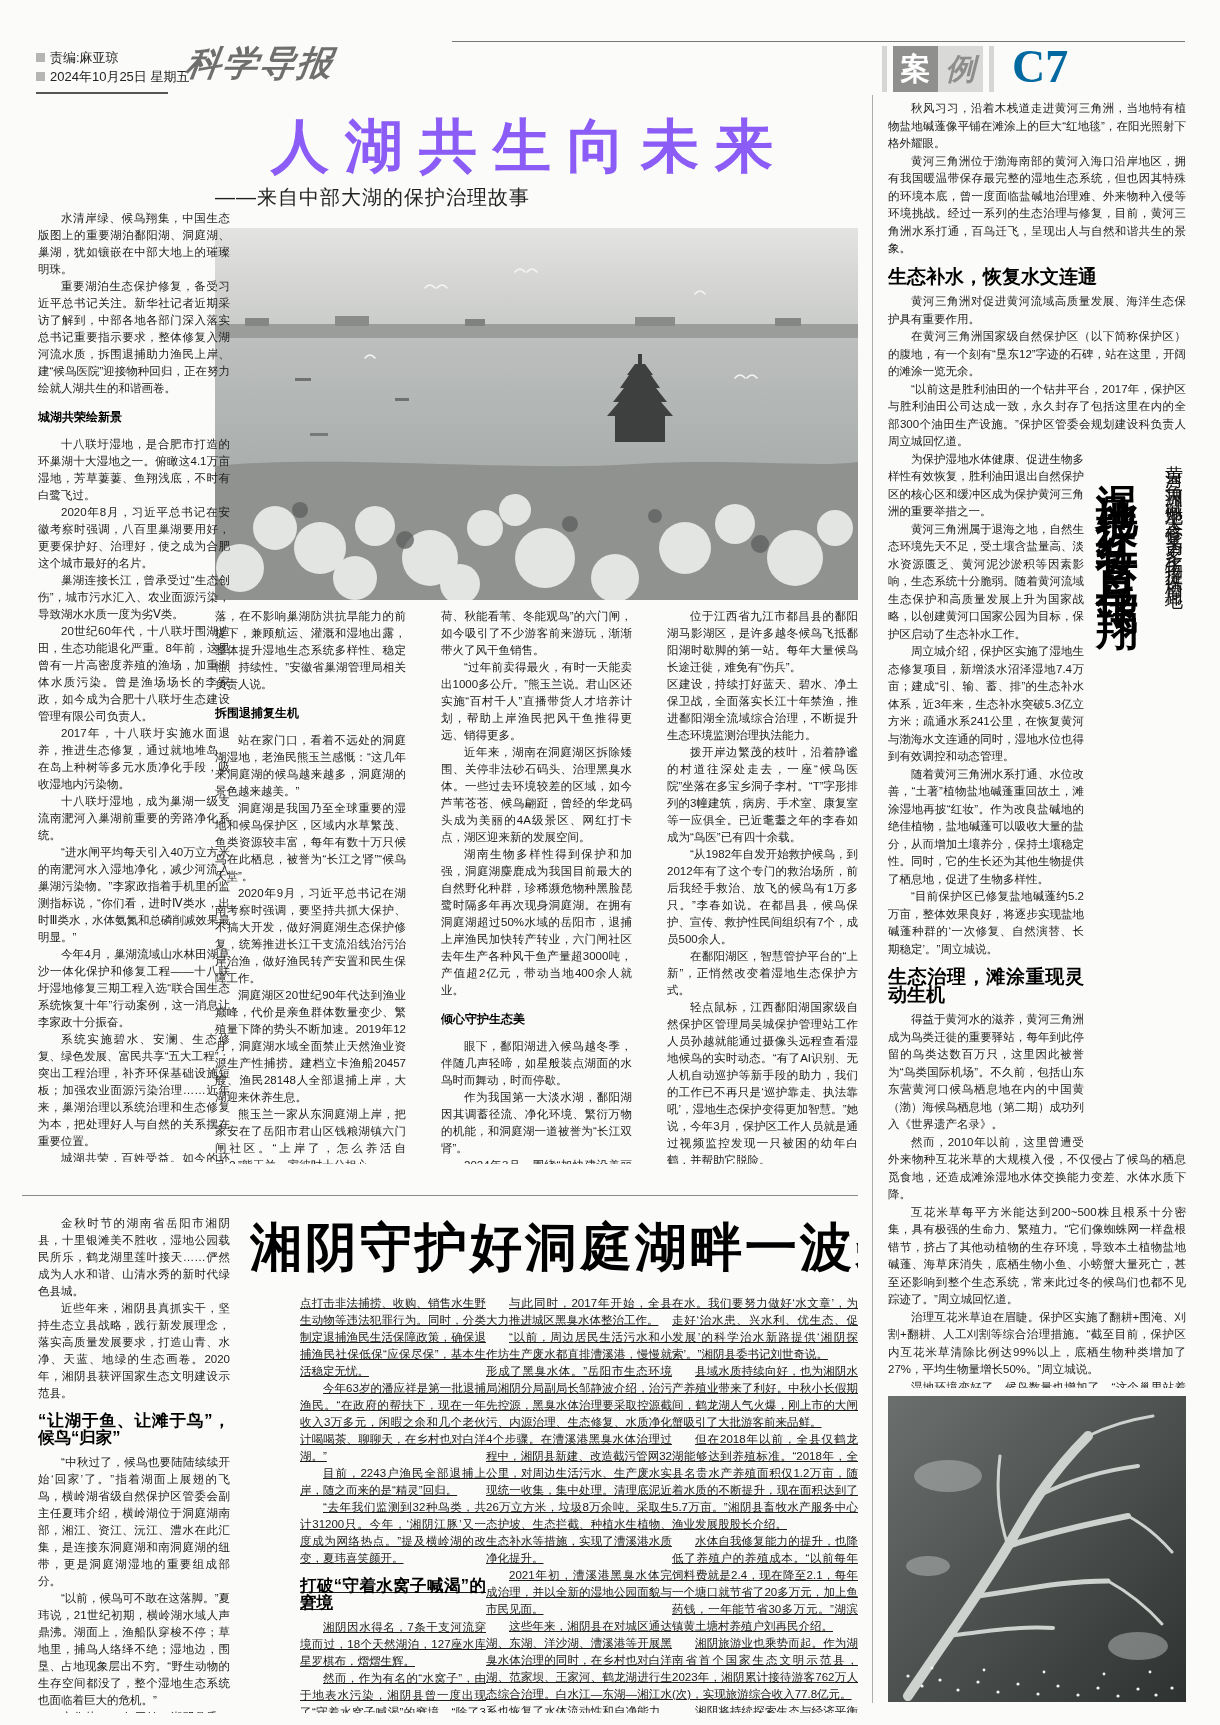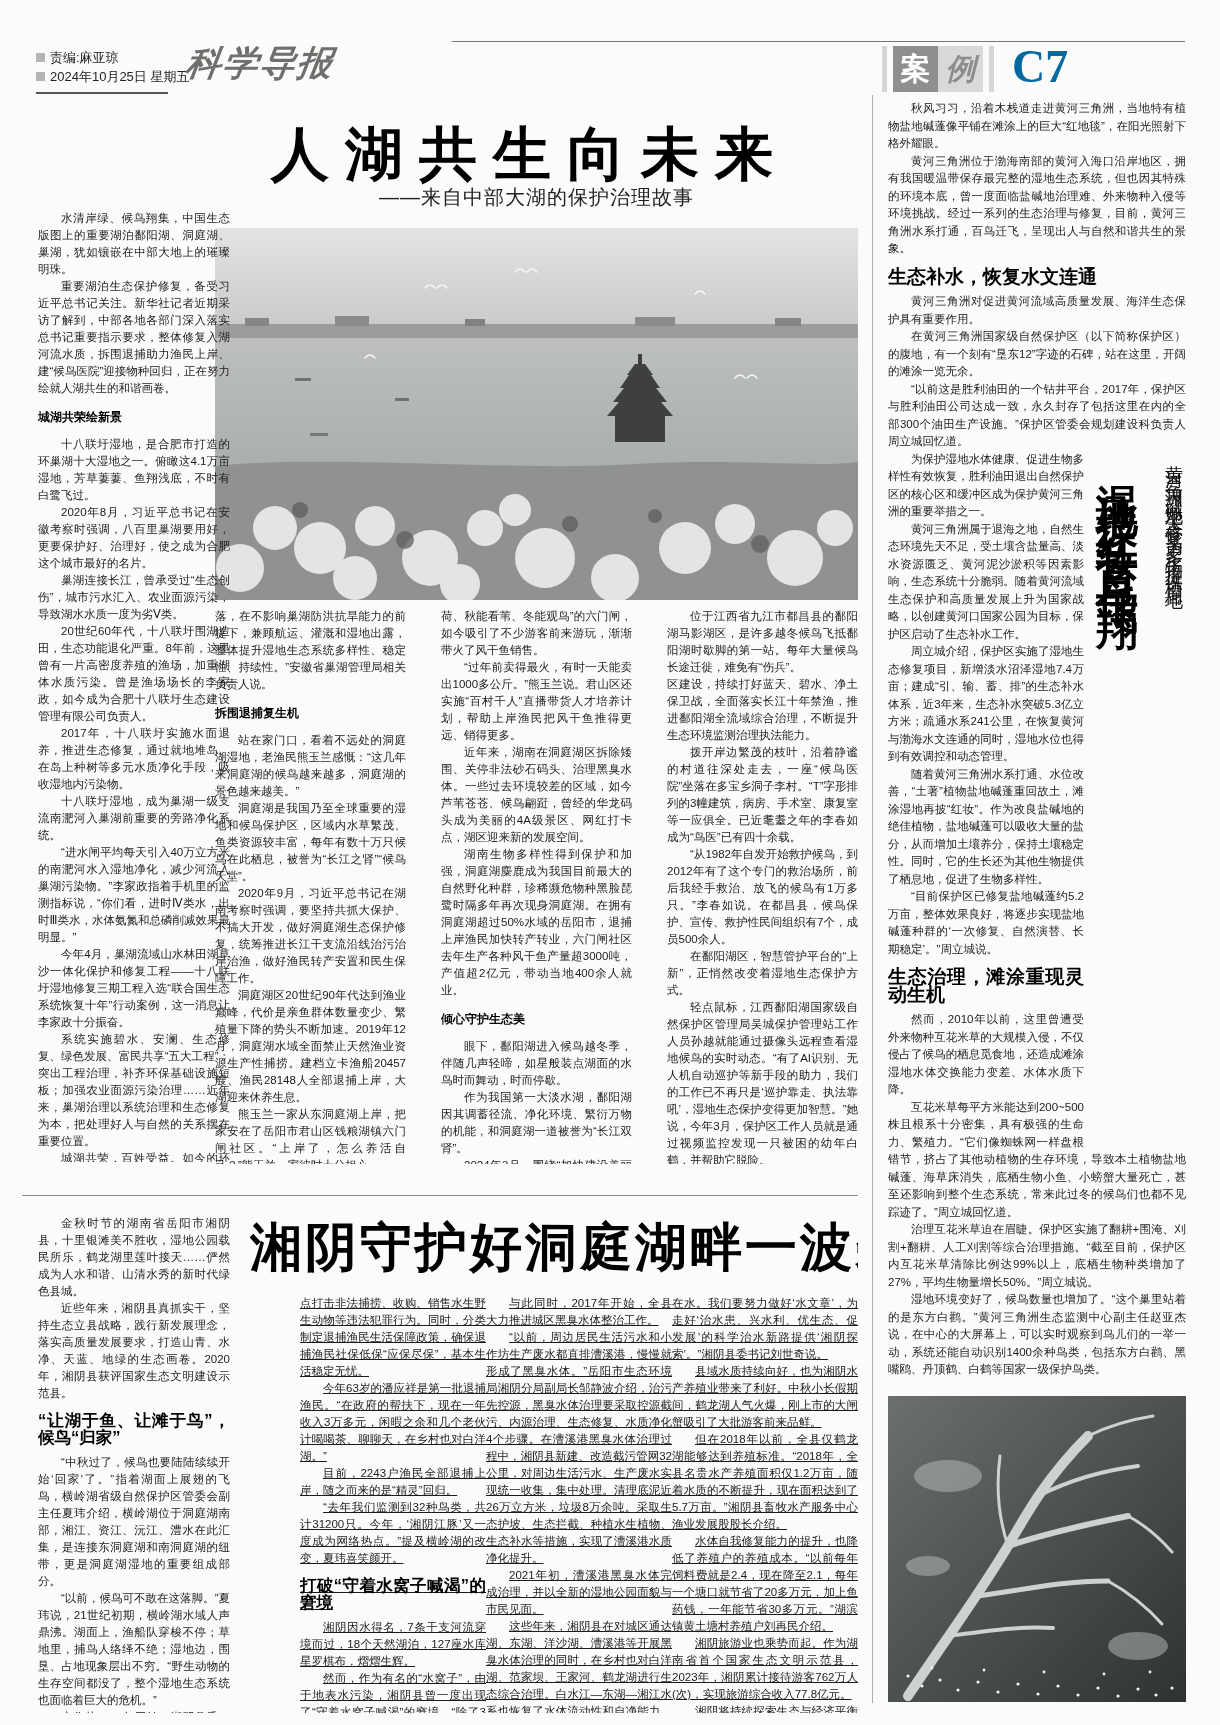--- a/index.html
+++ b/index.html
@@ -19,22 +19,22 @@
          font-size:30px;font-weight:bold;font-family:"Liberation Serif","DejaVu Serif",serif;}
   .badge-an{background:#8f8f8d;color:#ffffff;}
   .badge-li{background:#d9d9d7;color:#8d8d8b;font-style:italic;}
   .pageno{position:absolute;left:1012px;top:40px;font-family:"Liberation Serif","DejaVu Serif",serif;
           font-weight:bold;font-size:46px;color:#0369a1;}
   
   .vrule{position:absolute;left:872px;top:95px;width:1px;height:1608px;background:#adadab;}
   .hrule{position:absolute;left:22px;top:1195px;width:836px;height:1px;background:#8a8a88;}
   
   .m-headline{position:absolute;left:200px;top:108px;width:660px;text-align:center;
-              font-size:58px;font-weight:bold;letter-spacing:16px;color:#000000;white-space:nowrap;margin-top:8px;}
-  .m-subhead{position:absolute;left:215px;top:184px;width:643px;text-align:center;
+              font-size:58px;font-weight:bold;letter-spacing:16px;color:#8b5cf6;white-space:nowrap;}
+  .m-subhead{position:absolute;left:215px;top:184px;width:643px;text-align:left;
              font-size:20px;color:#222;letter-spacing:1px;}
   .m-photo{position:absolute;left:215px;top:228px;width:643px;height:372px;overflow:hidden;background:#c4c6c4;}
   .mcol{font-size:11.5px;line-height:17px;text-align:justify;overflow:hidden;}
   .mcol1{position:absolute;left:38px;top:210px;width:192px;height:952px;}
   .mcols{position:absolute;left:215px;top:608px;width:643px;height:556px;display:flex;justify-content:space-between;}
   .mcols .mcol{width:191px;height:556px;}
   .para{text-indent:2em;margin:0;}
   .para.cont{text-indent:0;}
   .sec-head{font-weight:bold;font-size:12px;text-indent:0;margin:12px 0 10px 0;color:#000;}
   
@@ -205,20 +205,21 @@
         <div class="v-headline">湿地披『红妆』百鸟任飞翔</div>
         <div class="v-kicker">黄河三角洲盐碱地生态修复为更多生物提供栖息地</div>
       </div>
       <div>
           <div class="para">为保护湿地水体健康、促进生物多样性有效恢复，胜利油田退出自然保护区的核心区和缓冲区成为保护黄河三角洲的重要举措之一。</div>
           <div class="para">黄河三角洲属于退海之地，自然生态环境先天不足，受土壤含盐量高、淡水资源匮乏、黄河泥沙淤积等因素影响，生态系统十分脆弱。随着黄河流域生态保护和高质量发展上升为国家战略，以创建黄河口国家公园为目标，保护区启动了生态补水工作。</div>
           <div class="para">周立城介绍，保护区实施了湿地生态修复项目，新增淡水沼泽湿地7.4万亩；建成“引、输、蓄、排”的生态补水体系，近3年来，生态补水突破5.3亿立方米；疏通水系241公里，在恢复黄河与渤海水文连通的同时，湿地水位也得到有效调控和动态管理。</div>
           <div class="para">随着黄河三角洲水系打通、水位改善，“土著”植物盐地碱蓬重回故土，滩涂湿地再披“红妆”。作为改良盐碱地的绝佳植物，盐地碱蓬可以吸收大量的盐分，从而增加土壤养分，保持土壤稳定性。同时，它的生长还为其他生物提供了栖息地，促进了生物多样性。</div>
           <div class="para">“目前保护区已修复盐地碱蓬约5.2万亩，整体效果良好，将逐步实现盐地碱蓬种群的‘一次修复、自然演替、长期稳定’。”周立城说。</div>
           <div class="sec-head">生态治理，滩涂重现灵动生机</div>
+          <div class="para">得益于黄河水的滋养，黄河三角洲成为鸟类迁徙的重要驿站，每年到此停留的鸟类达数百万只，这里因此被誉为“鸟类国际机场”。不久前，包括山东东营黄河口候鸟栖息地在内的中国黄（渤）海候鸟栖息地（第二期）成功列入《世界遗产名录》。</div>
           <div class="para">然而，2010年以前，这里曾遭受外来物种互花米草的大规模入侵，不仅侵占了候鸟的栖息觅食地，还造成滩涂湿地水体交换能力变差、水体水质下降。</div>
           <div class="para">互花米草每平方米能达到200~500株且根系十分密集，具有极强的生命力、繁殖力。“它们像蜘蛛网一样盘根错节，挤占了其他动植物的生存环境，导致本土植物盐地碱蓬、海草床消失，底栖生物小鱼、小螃蟹大量死亡，甚至还影响到整个生态系统，常来此过冬的候鸟们也都不见踪迹了。”周立城回忆道。</div>
           <div class="para">治理互花米草迫在眉睫。保护区实施了翻耕+围淹、刈割+翻耕、人工刈割等综合治理措施。“截至目前，保护区内互花米草清除比例达99%以上，底栖生物种类增加了27%，平均生物量增长50%。”周立城说。</div>
           <div class="para">湿地环境变好了，候鸟数量也增加了。“这个巢里站着的是东方白鹳。”黄河三角洲生态监测中心副主任赵亚杰说，在中心的大屏幕上，可以实时观察到鸟儿们的一举一动，系统还能自动识别1400余种鸟类，包括东方白鹳、黑嘴鸥、丹顶鹤、白鹤等国家一级保护鸟类。</div>
         </div>
 
     </div>
     <div class="r-photo">
       <svg width="298" height="306" viewBox="0 0 298 306" xmlns="http://www.w3.org/2000/svg">
         <defs>

